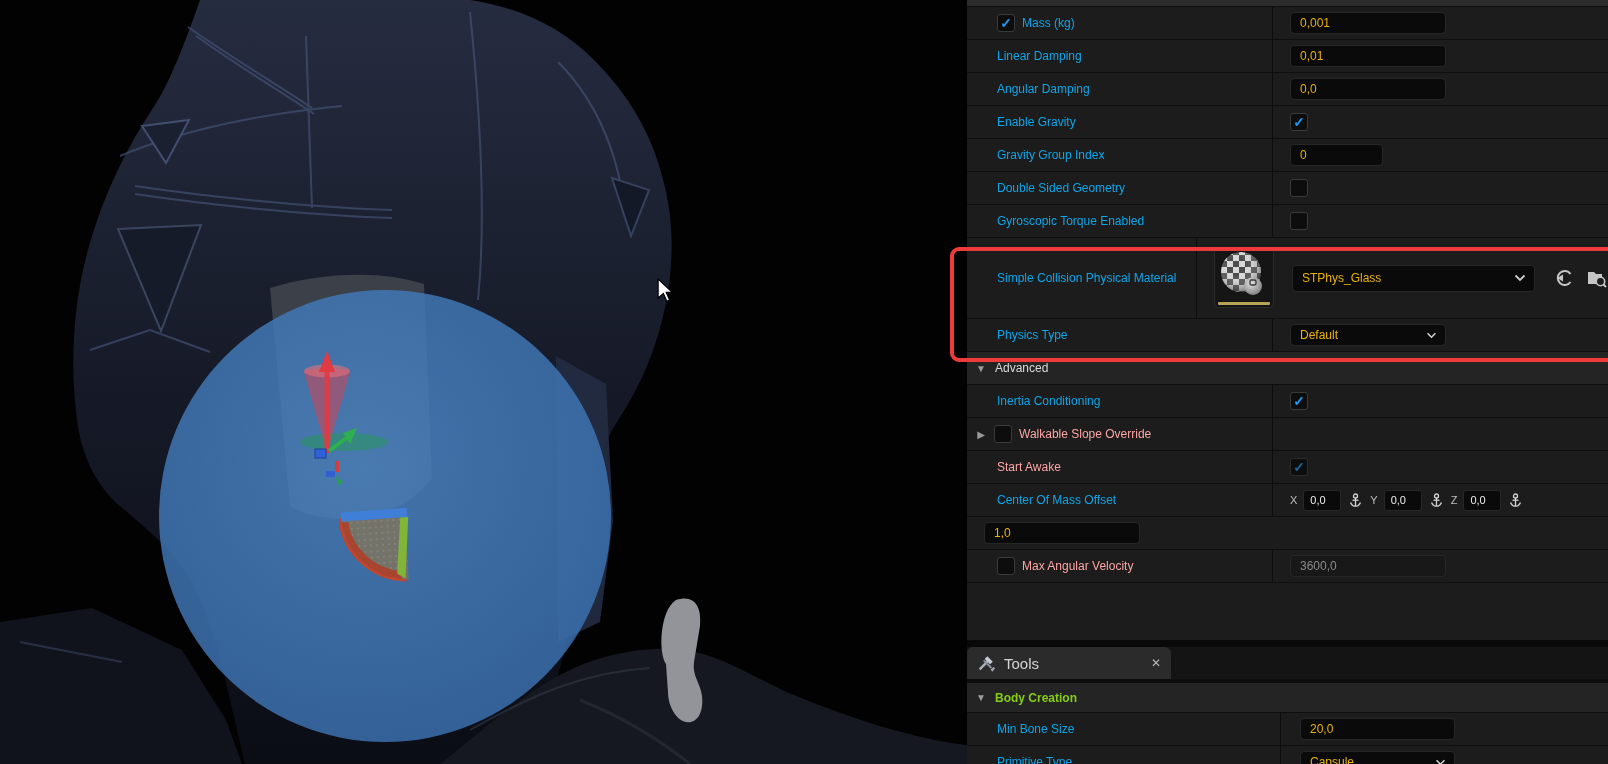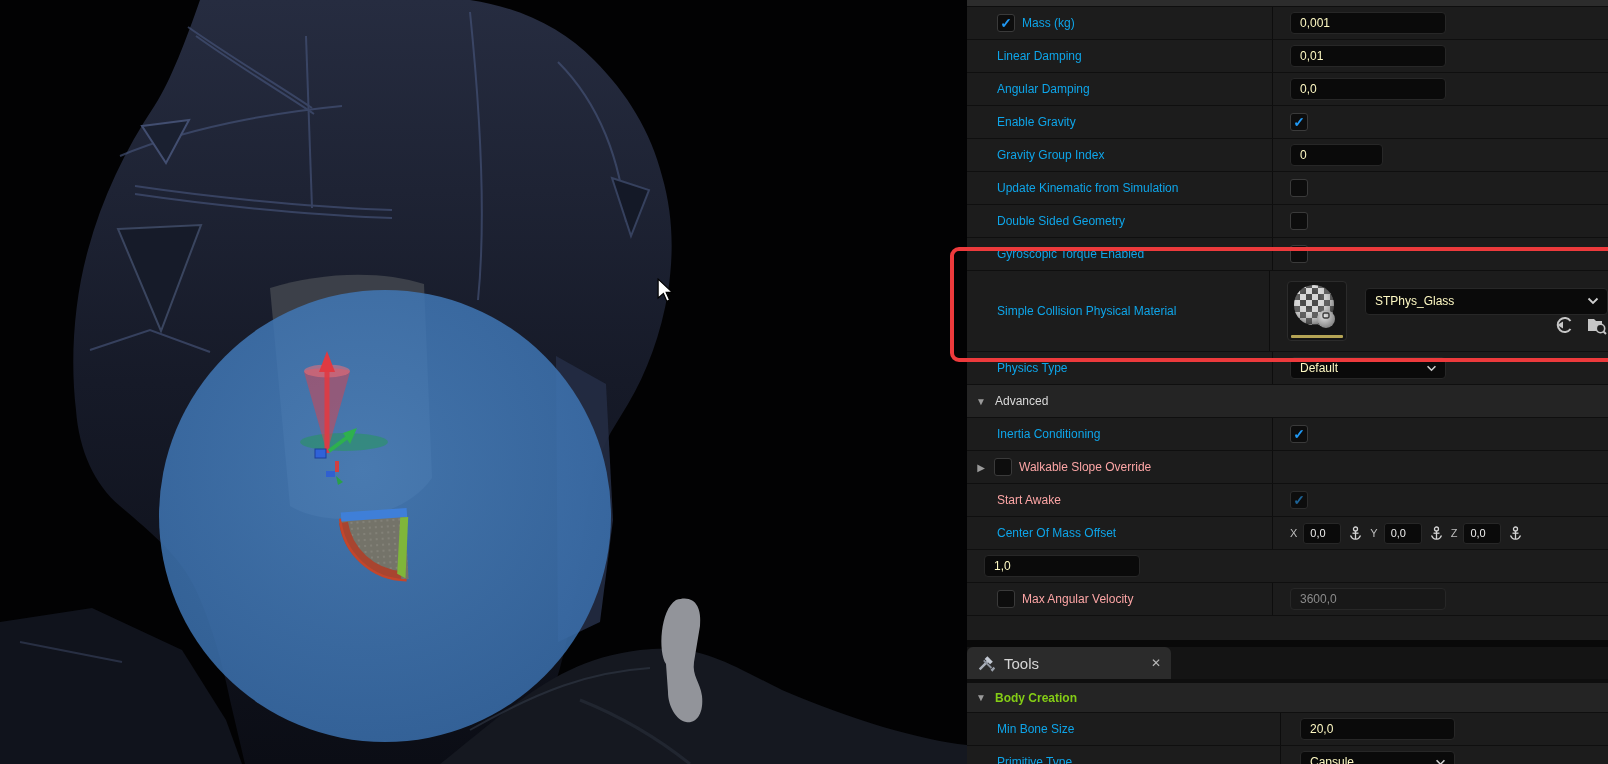--- a/index.html
+++ b/index.html
@@ -24,33 +24,33 @@
   .cat .tri{color:#9a9a9a;font-size:10px;}
   .cat .lbl{color:#d9d9d9;}
   .tri{font-size:10px;color:#9a9a9a;width:12px;text-align:center;}
   
   .cb{width:18px;height:18px;background:#0d0d0d;border:1px solid #3a3a3a;border-radius:3px;
       display:flex;align-items:center;justify-content:center;flex:none;box-sizing:border-box;}
   .cb .mark{color:#2098f3;font-size:14px;font-weight:bold;line-height:1;}
   .cb.dim{border-color:#2c2c2c;}
   .cb.dim .mark{color:#1d6396;}
   .fld{height:22px;background:#0a0a0a;border:1px solid #272727;border-radius:4px;box-sizing:border-box;
-       display:flex;align-items:center;padding:0 9px;color:#fef9c3;font-size:12px;}
+       display:flex;align-items:center;padding:0 9px;color:#eab308;font-size:12px;}
   .fld.dim{background:#181818;color:#8b8b8b;}
   .combo{justify-content:space-between;padding-right:8px;}
   .chev{flex:none;margin-left:10px;}
   .vlbl{font-size:11px;color:#bdbdbd;}
   .vfld{width:38px;height:21px;background:#0a0a0a;border:1px solid #272727;border-radius:3px;
         box-sizing:border-box;display:flex;align-items:center;padding-left:6px;color:#ededed;font-size:11px;}
   .comicon{flex:none;margin:0 2px;}
   
   .thumbbtn{width:58px;height:58px;background:#151515;border:1px solid #2b2b2b;border-radius:4px;
             position:relative;flex:none;overflow:hidden;}
   .thumbbtn .ybar{position:absolute;left:3px;right:3px;bottom:2px;height:3px;background:#b5a455;border-radius:1px;}
-  .assetblock{display:flex;flex-direction:column;gap:0;margin-left:12px;align-items:flex-end;}
+  .assetblock{display:flex;flex-direction:row;gap:17px;margin-left:12px;}
   .assetcombo{width:243px;height:27px;}
   .assetbtns{display:flex;gap:11px;align-items:center;padding-left:3px;}
   
   #tools{position:absolute;left:967px;top:640px;width:641px;height:155px;overflow:hidden;background:#1c1c1c;}
   .toolsgap{height:7px;background:#090909;}
   .tabrow{height:32px;background:#141414;display:flex;}
   .tab{width:204px;background:#2b2b2b;border-radius:6px 6px 0 0;display:flex;align-items:center;
        padding:0 10px 0 9px;box-sizing:border-box;gap:8px;}
   .tabtitle{color:#d6d6d6;font-size:15px;flex:1;}
   .tabclose{color:#b9b9b9;font-size:12px;cursor:default;}
@@ -209,28 +209,20 @@
       <div class="lblcell">
           <span class="lbl">Gravity Group Index</span>
         </div>
       <div class="valcell">
           <div class="fld w93">
         <span>0</span>
           </div>
         </div>
     </div>
 
-    <div class="row">
-      <div class="lblcell">
-          <span class="lbl">Update Kinematic from Simulation</span>
-        </div>
-      <div class="valcell">
-          <div class="cb"></div>
-        </div>
-    </div>
 
     <div class="row">
       <div class="lblcell">
           <span class="lbl">Double Sided Geometry</span>
         </div>
       <div class="valcell">
           <div class="cb"></div>
         </div>
     </div>
 

